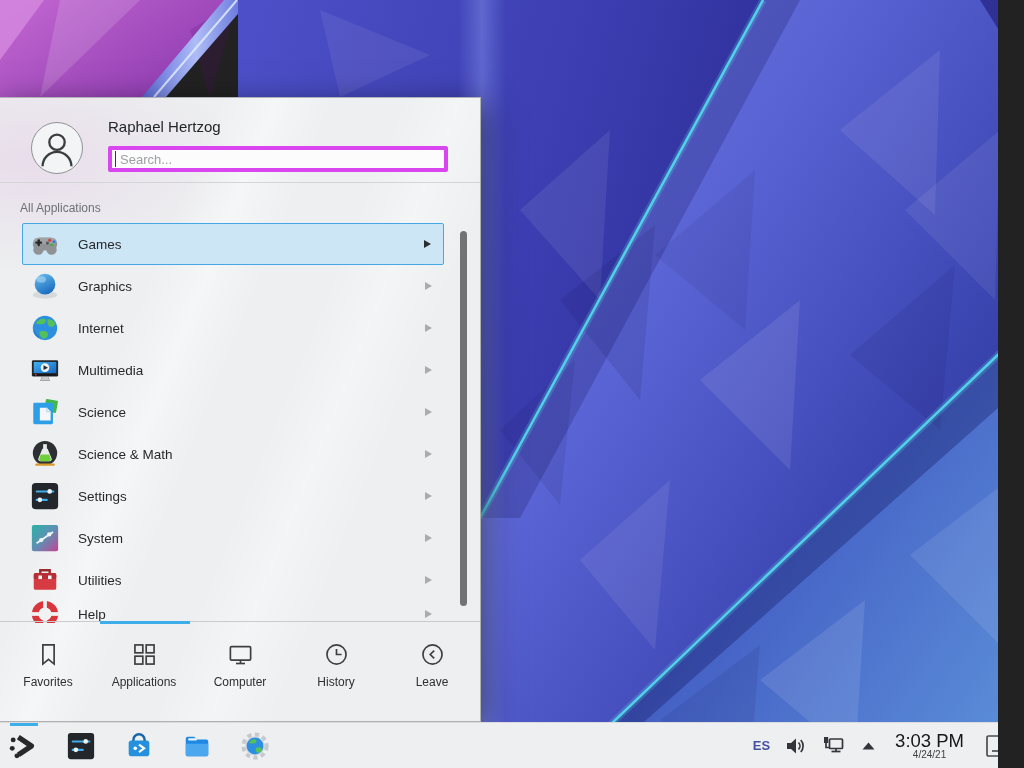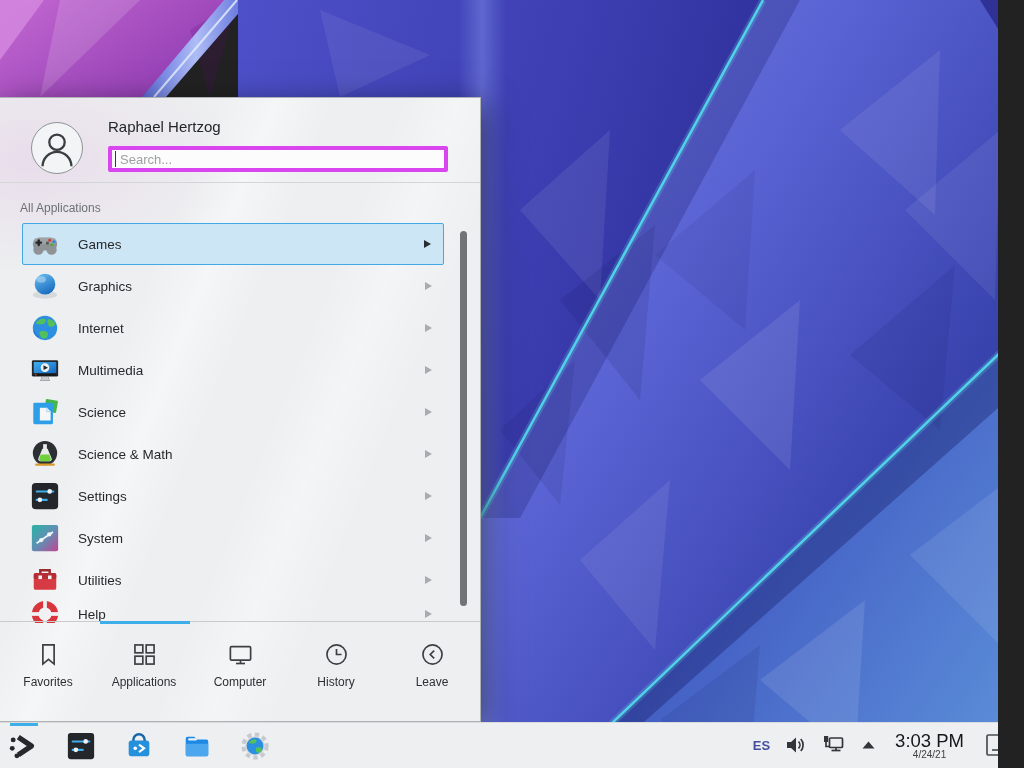--- a/index.html
+++ b/index.html
@@ -43,21 +43,21 @@
   .scroll-thumb{position:absolute;right:13px;top:133px;width:7px;height:375px;border-radius:4px;background:#717477;}
 
   .menu-footer{position:absolute;left:0;bottom:0;width:100%;height:100px;border-top:1px solid #c9cbcd;box-sizing:border-box;display:flex;}
   .tab-indicator{position:absolute;left:100px;top:-1px;width:90px;height:3px;background:#3daee9;}
   .tab{flex:1;display:flex;flex-direction:column;align-items:center;padding-top:19px;cursor:default;}
   .tab svg{width:27px;height:27px;}
   .tab-label{margin-top:7px;font-size:12px;color:#2d3134;}
 
   
   #taskbar{position:absolute;left:0;bottom:0;width:1024px;height:46px;box-sizing:border-box;
-           background:#edeff1;border-top:1px solid #d9dbdd;display:flex;align-items:center;padding-left:8px;gap:12px;}
+           background:#edeff1;border-top:1px solid #d9dbdd;display:flex;padding-left:8px;gap:12px;}
   .task-btn{position:relative;width:30px;height:46px;display:flex;align-items:center;justify-content:center;margin-right:16px;}
   .task-btn svg{width:30px;height:30px;}
   .active-line{position:absolute;left:2px;top:0;width:28px;height:3px;background:#3daee9;}
   .tray{margin-left:auto;display:flex;align-items:center;gap:15px;padding-right:10px;}
   .kbd-layout{font-size:13px;font-weight:bold;color:#44509e;}
   .tray-icon{display:flex;align-items:center;}
   .clock{text-align:center;line-height:1.05;margin-left:4px;}
   .clock .time{font-size:18.5px;color:#15181b;}
   .clock .date{font-size:10px;color:#404040;}
   .show-desktop{margin-left:6px;}

